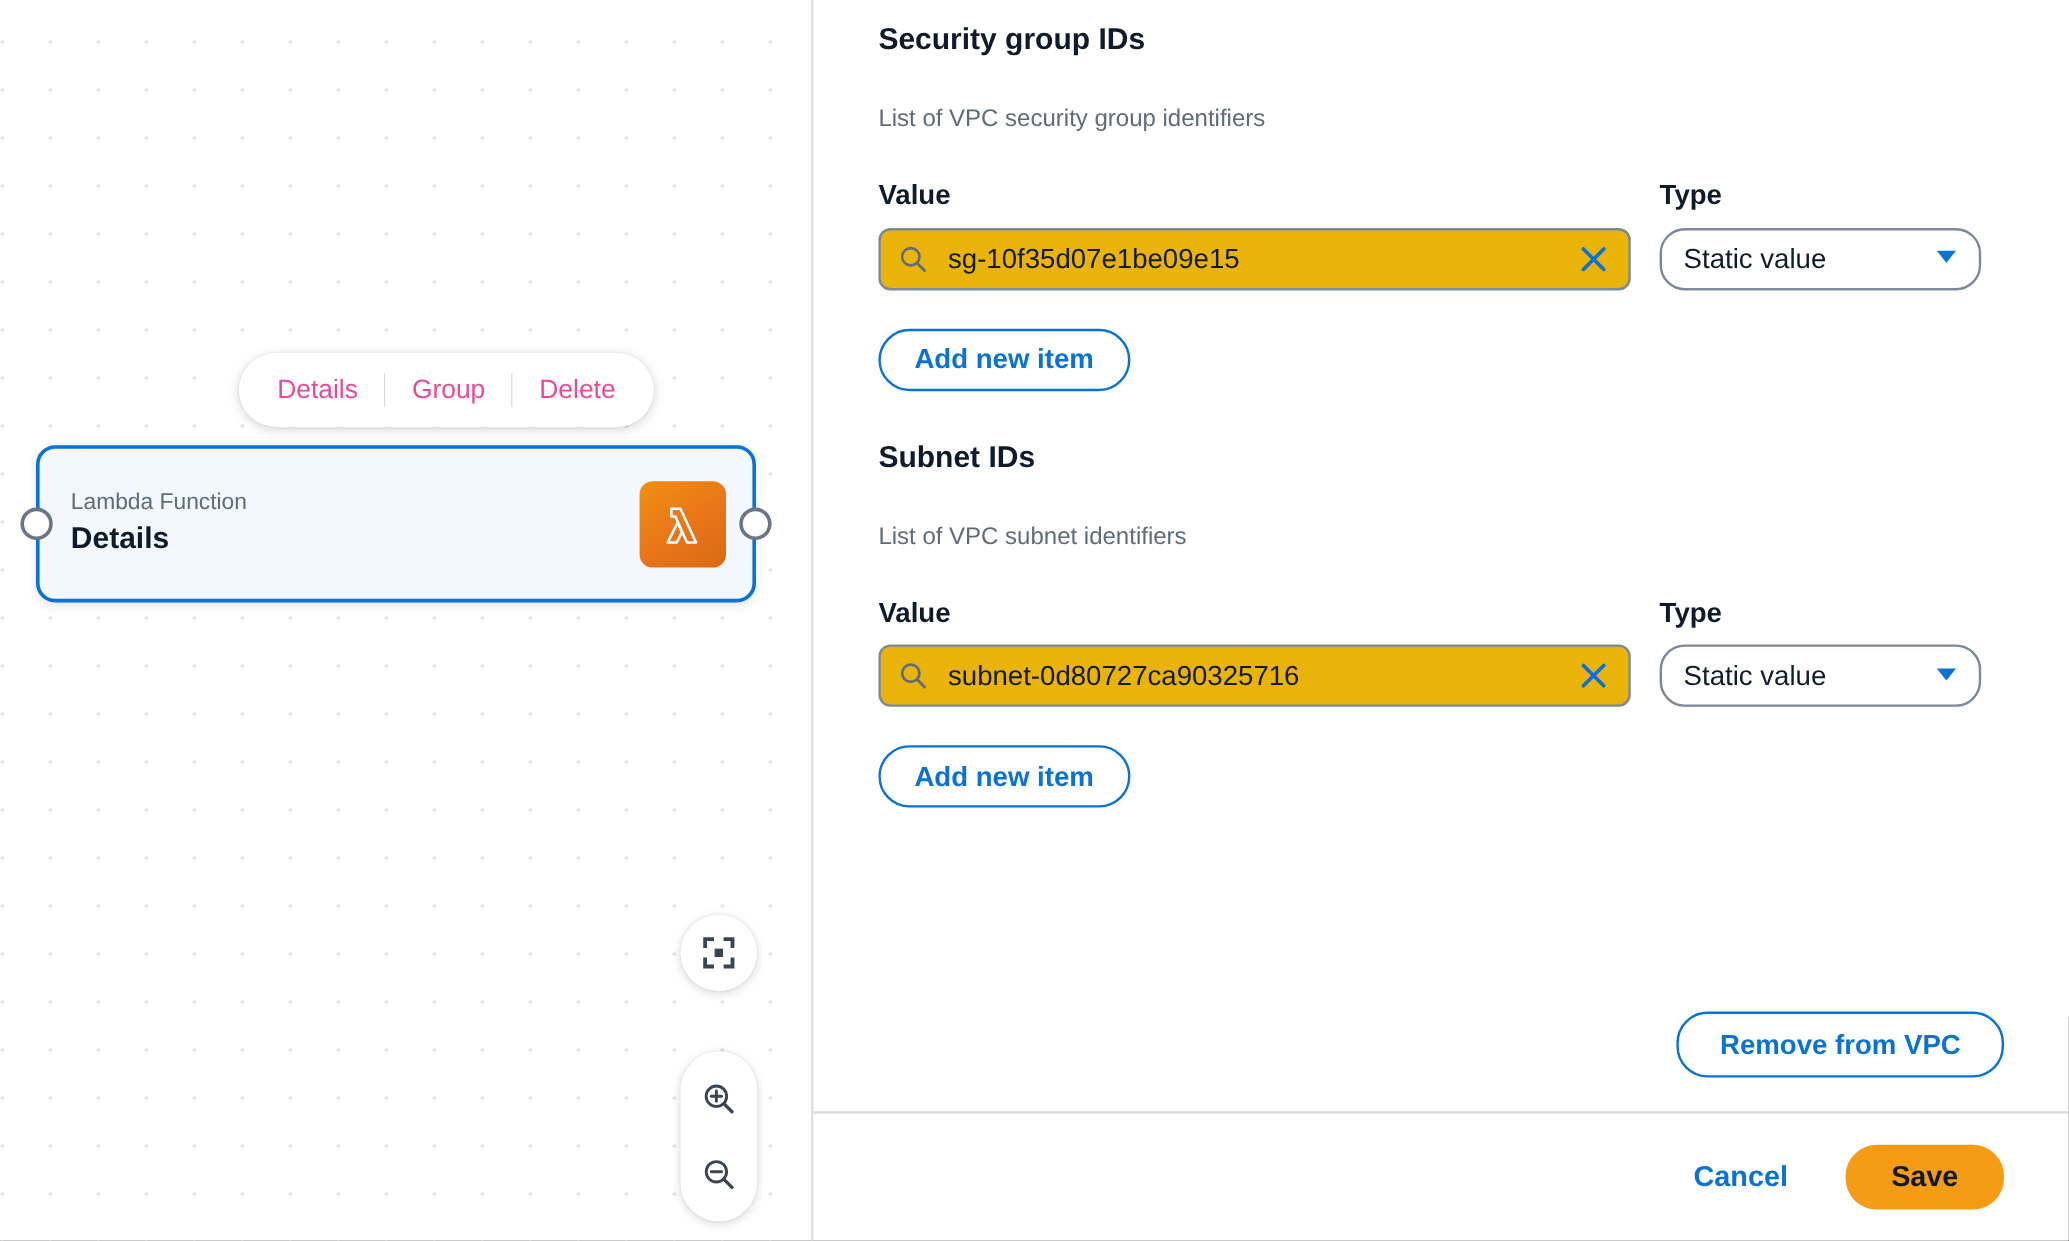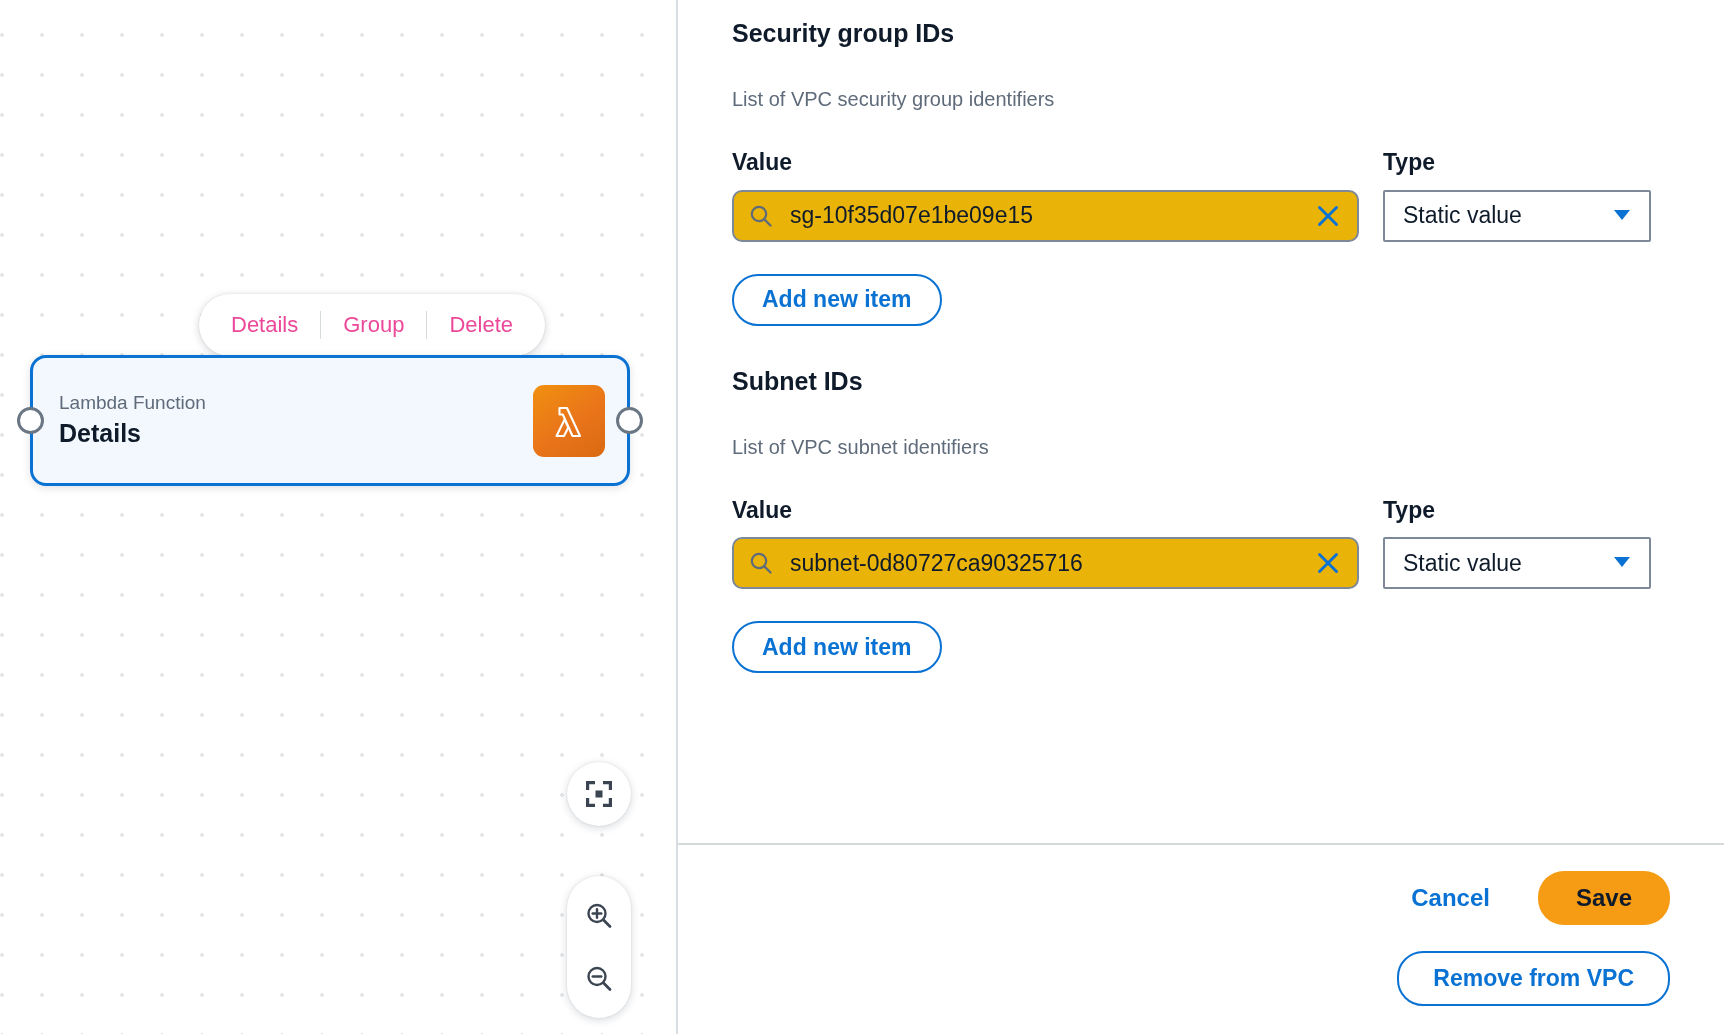--- a/index.html
+++ b/index.html
@@ -60,21 +60,21 @@
   .toolbar-sep {
     width: 1px;
     height: 28px;
     background: #d5dbdb;
   }
 
   
   #lambda-node {
     position: absolute;
     left: 30px;
-    top: 355px;
+    top: 371px;
     width: 600px;
     height: 131px;
     background: #f2f8fd;
     border: 3px solid #0972d3;
     border-radius: 16px;
     box-shadow: 0 2px 8px rgba(15,23,42,0.13);
     display: flex;
     align-items: center;
     padding: 0 22px 0 26px;
   }
@@ -209,21 +209,21 @@
   .clear-btn {
     flex: 0 0 auto;
     width: 30px; height: 30px;
     display: flex; align-items: center; justify-content: center;
     cursor: pointer;
   }
 
   .select-wrap {
     height: 52px;
     border: 2px solid #7d8998;
-    border-radius: 2px;
+    border-radius: 21px;
     background: #ffffff;
     display: flex;
     align-items: center;
     justify-content: space-between;
     padding: 0 16px 0 18px;
     cursor: pointer;
   }
   .select-value {
     font-size: 23px;
     color: #0f1b2a;
@@ -430,22 +430,22 @@
             </div>
           </div>
         </div>
 
         <div class="add-item-row">
           <button class="btn-outline">Add new item</button>
         </div>
       </div>
     </div>
 
+    <div id="remove-vpc-row">
+      <button class="btn-outline" id="remove-vpc-button">Remove from VPC</button>
+    </div>
+
     <div id="panel-footer">
       <button id="cancel-button">Cancel</button>
       <button id="save-button">Save</button>
     </div>
-
-    <div id="remove-vpc-row">
-      <button class="btn-outline" id="remove-vpc-button">Remove from VPC</button>
-    </div>
   </div>
 </div>
 
 </body></html>

